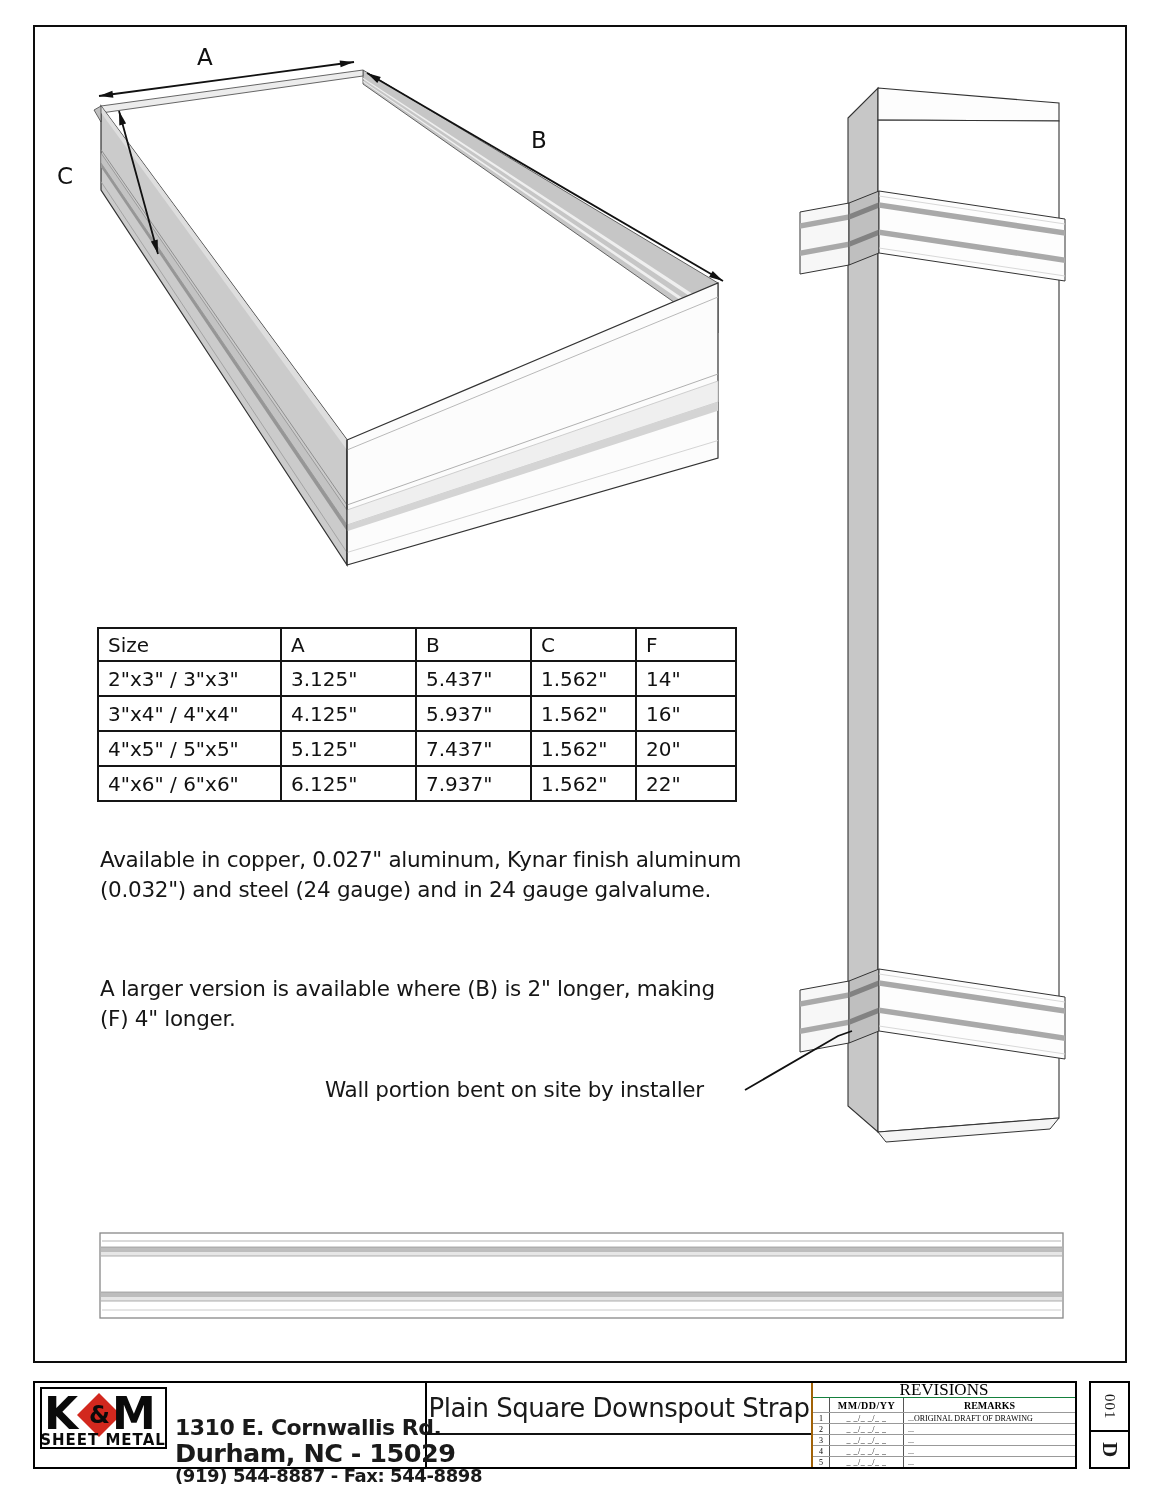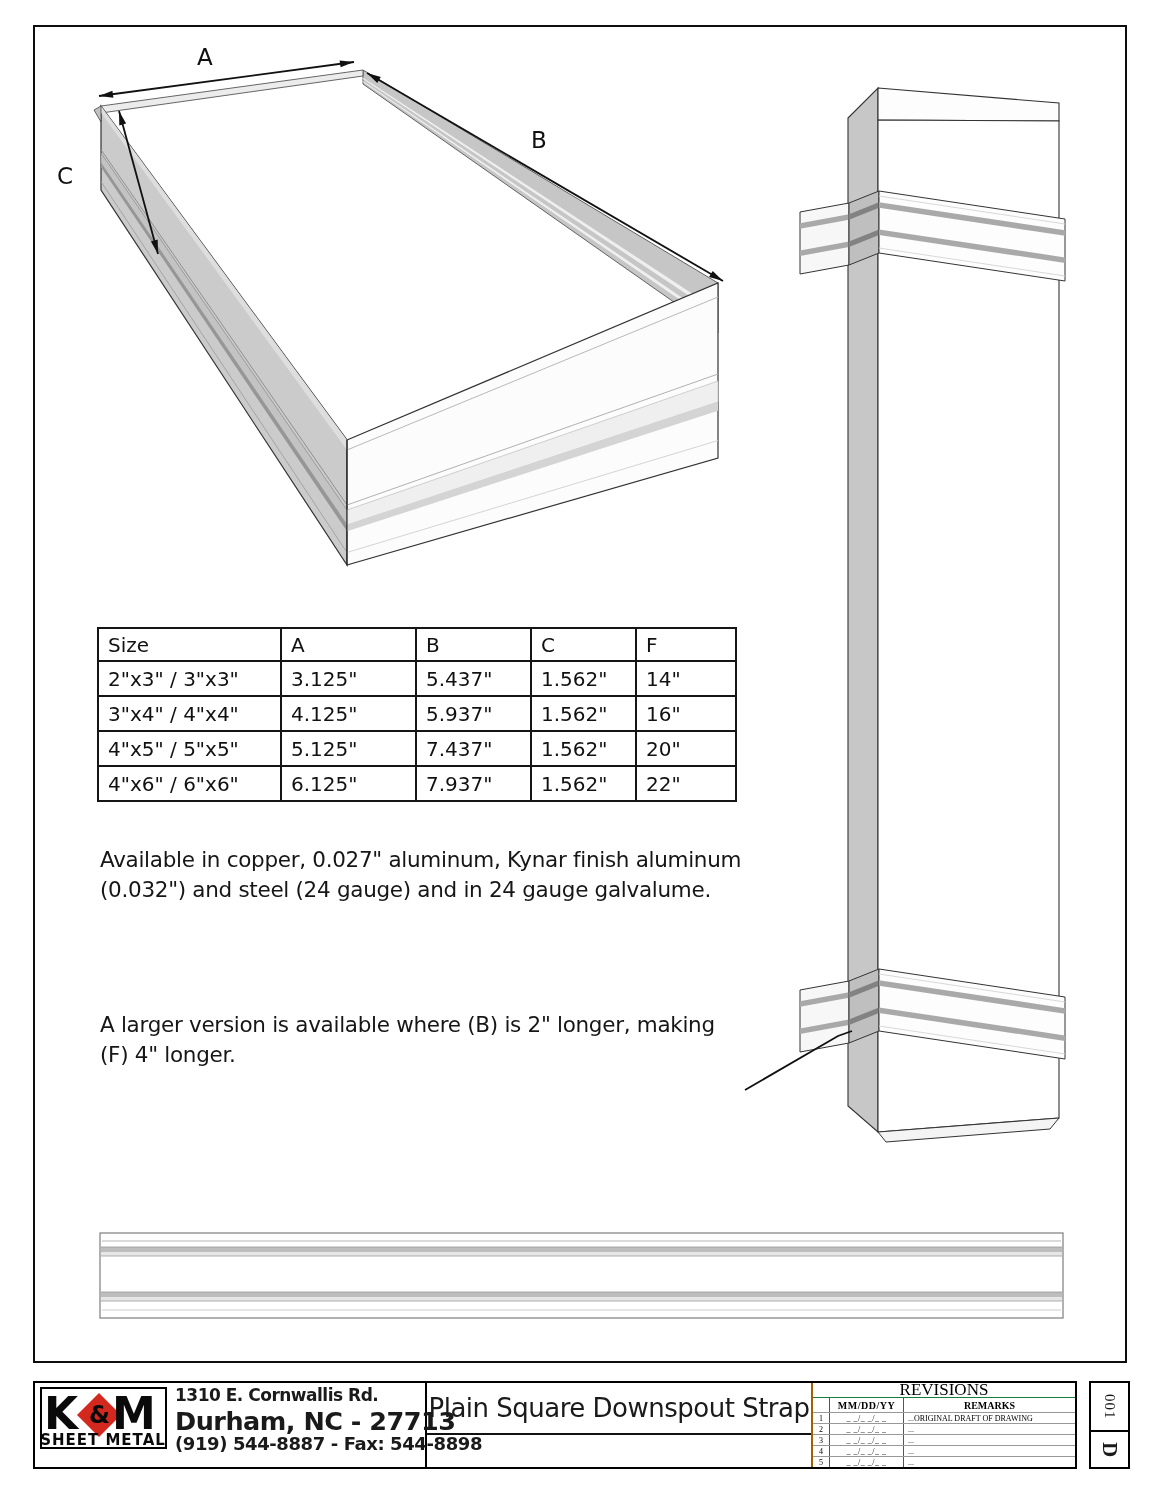--- a/index.html
+++ b/index.html
@@ -15,21 +15,21 @@
   .size-table td,.size-table th{border:2px solid #151515;padding:0 0 0 9px;text-align:left;
               font-weight:normal;white-space:nowrap;overflow:hidden;margin-left:20px;}
   .size-table th{height:31px;}
   .size-table td{height:33px;}
   
   .title-block{position:absolute;left:33px;top:1381px;width:1044px;height:88px;
                border:2px solid #000;box-sizing:border-box;display:flex;background:#fff;}
   .tb-left{width:392px;position:relative;border-right:2px solid #000;box-sizing:border-box;flex:none;}
   .logo-box{position:absolute;left:5px;top:4px;width:127px;height:62px;border:2px solid #000;box-sizing:border-box;}
   .addr{position:absolute;left:140px;top:0px;white-space:nowrap;}
-  .addr-1{font-size:17px;font-weight:bold;line-height:25px;letter-spacing:-0.5px;}
+  .addr-1{font-size:22px;font-weight:bold;line-height:25px;letter-spacing:-0.5px;margin-top:32px;}
   .addr-2{font-size:25.5px;font-weight:bold;line-height:26px;letter-spacing:-0.5px;}
   .addr-3{font-size:18px;font-weight:bold;line-height:20px;letter-spacing:-0.4px;}
   .email{position:absolute;left:3px;bottom:0px;font-size:17.5px;letter-spacing:-0.4px;white-space:nowrap;}
   .tb-title{width:386px;position:relative;border-right:2px solid #a16207;box-sizing:border-box;flex:none;}
   .title-text{position:absolute;left:0;top:0;width:100%;height:52px;display:flex;align-items:center;
               justify-content:center;font-size:26px;letter-spacing:-0.5px;white-space:nowrap;
               border-bottom:2px solid #111;box-sizing:border-box;}
   .tb-rev{flex:1;display:flex;flex-direction:column;font-family:"Liberation Serif",serif;color:#000;}
   .rev-title{height:15px;flex:none;display:flex;align-items:center;justify-content:center;
              font-size:17px;border-bottom:1px solid #15803d;box-sizing:border-box;}
@@ -195,39 +195,40 @@
       <td>1.562"</td>
       <td>22"</td>
     </tr>
   </tbody>
     </table>
 
   <div class="note" style="left:100px;top:845px;">
     <div>Available in copper, 0.027" aluminum, Kynar finish aluminum</div>
     <div>(0.032") and steel (24 gauge) and in 24 gauge galvalume.</div>
   </div>
-  <div class="note" style="left:100px;top:974px;margin-top:36px;">
+  <div class="note" style="left:100px;top:974px;">
     <div>A larger version is available where (B) is 2" longer, making</div>
     <div>(F) 4" longer.</div>
   </div>
+  <div class="note" style="left:325px;top:1075px;">Wall portion bent on site by installer</div>
 
   <div class="title-block">
     <div class="tb-left">
       <div class="logo-box">
         <svg width="123" height="58" viewBox="0 0 123 58">
           <polygon points="57,4 79,26 57,48 35,26" fill="#d2281e"></polygon>
           <text x="2" y="40" font-family="DejaVu Sans, sans-serif" font-size="44" font-weight="900" fill="#0a0a0a">K</text>
           <text x="47" y="34" font-family="DejaVu Sans, sans-serif" font-size="24" font-weight="900" fill="#0a0a0a">&amp;</text>
           <text x="70" y="40" font-family="DejaVu Sans, sans-serif" font-size="44" font-weight="900" fill="#0a0a0a">M</text>
           <text x="61" y="56" text-anchor="middle" font-family="DejaVu Sans, sans-serif" font-size="15" font-weight="bold" letter-spacing="1" fill="#0a0a0a">SHEET METAL</text>
         </svg>
       </div>
       <div class="addr">
         <div class="addr-1">1310 E. Cornwallis Rd.</div>
-        <div class="addr-2">Durham, NC - 27713</div>
+        <div class="addr-2">Durham, NC - 15029</div>
         <div class="addr-3">(919) 544-8887 - Fax: 544-8898</div>
       </div>
     </div>
     <div class="tb-title">
       <div class="title-text">Plain Square Downspout Strap</div>
     </div>
     <div class="tb-rev">
       <div class="rev-title">REVISIONS</div>
       <div class="rev-head">
         <div class="c-num"></div>

